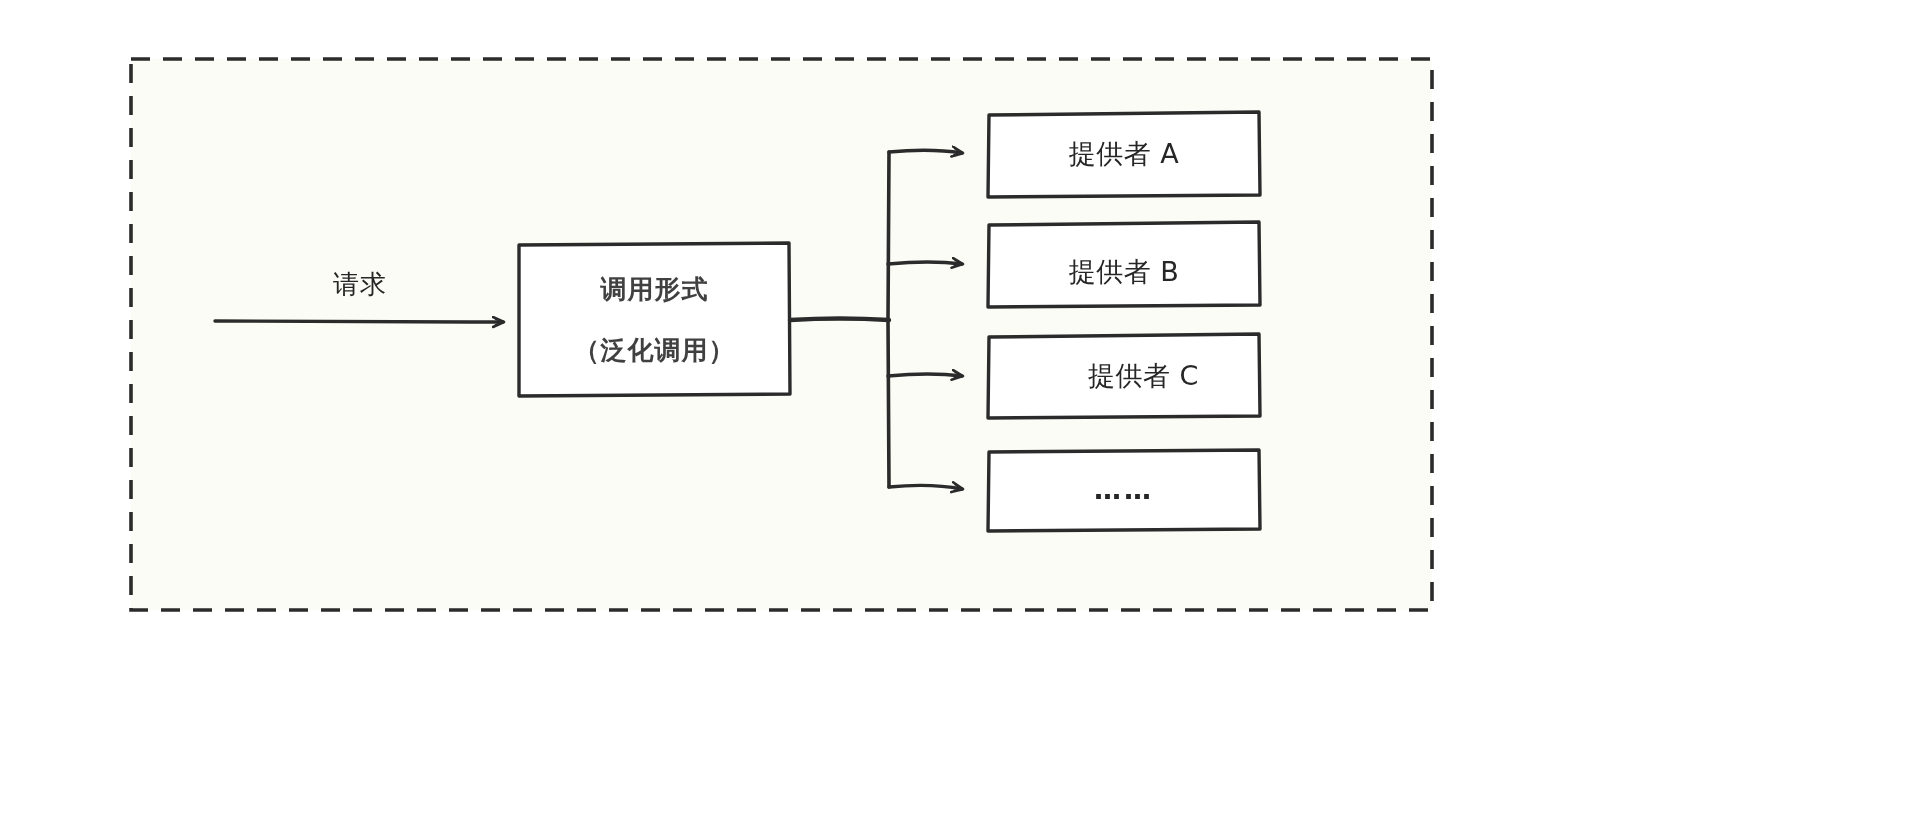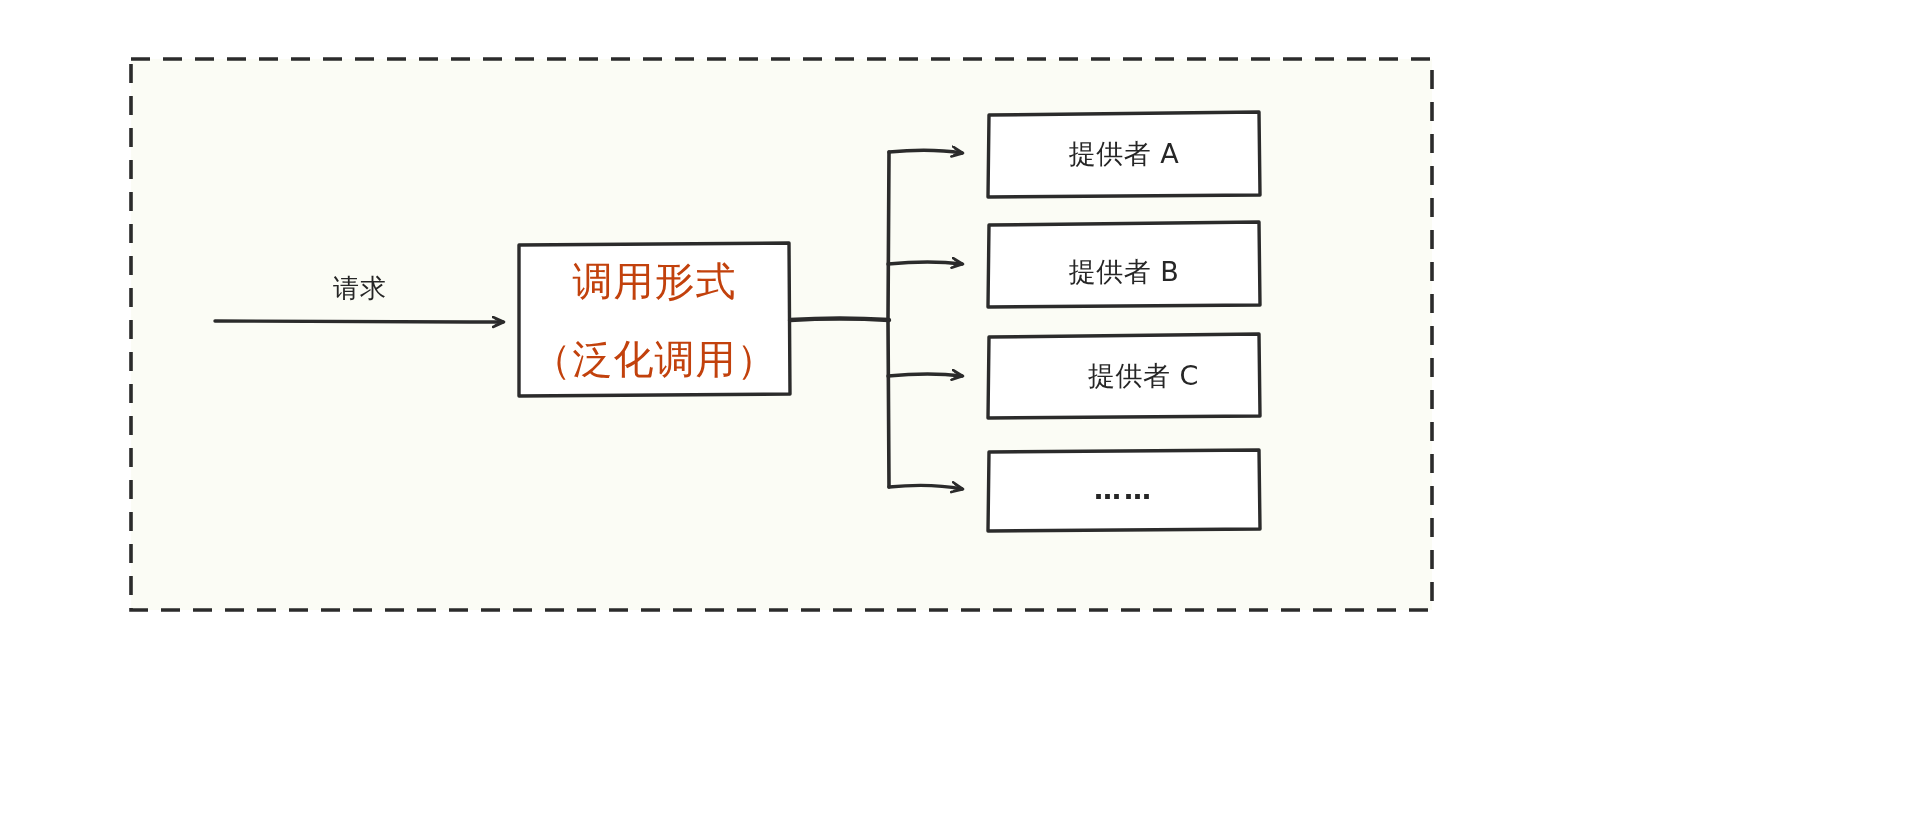--- a/index.html
+++ b/index.html
@@ -46,23 +46,23 @@
     line-height: 1.2;
   }
   .ellipsis-text {
     color: #262626;
     font-size: 27px;
     font-weight: 700;
     letter-spacing: 3px;
     line-height: 1.2;
   }
   .central-text {
-    color: #c2410c;
-    font-size: 40px;
-    font-weight: 400;
+    color: #404040;
+    font-size: 26px;
+    font-weight: 700;
     letter-spacing: 1px;
     line-height: 1.25;
   }
   .central-text.line-two {
     margin-top: 28px;
   }
   .edge-label {
     color: #262626;
     font-size: 26px;
     font-weight: 400;
@@ -101,21 +101,21 @@
 
     <path d="M989,115 L1259,112 L1260,195 L988,197 Z" fill="#ffffff" stroke="#2b2b2b" stroke-width="3.4" stroke-linejoin="round"></path>
 
     <path d="M989,225 L1259,222 L1260,305 L988,307 Z" fill="#ffffff" stroke="#2b2b2b" stroke-width="3.4" stroke-linejoin="round"></path>
 
     <path d="M989,337 L1259,334 L1260,416 L988,418 Z" fill="#ffffff" stroke="#2b2b2b" stroke-width="3.4" stroke-linejoin="round"></path>
 
     <path d="M989,452 L1259,450 L1260,529 L988,531 Z" fill="#ffffff" stroke="#2b2b2b" stroke-width="3.4" stroke-linejoin="round"></path>
   </svg>
 
-  <div class="node-label" style="left:300px; top:262px; width:120px; height:44px;justify-content:flex-end;">
+  <div class="node-label" style="left:300px; top:262px; width:120px; height:44px;">
     <span class="edge-label">请求</span>
   </div>
 
   <div class="node-label" style="left:519px; top:243px; width:271px; height:153px;">
     <span class="central-text">调用形式</span>
     <span class="central-text line-two">（泛化调用）</span>
   </div>
 
   <div class="node-label" style="left:988px; top:112px; width:272px; height:85px;justify-content:center;">
     <span class="provider-text">提供者 A</span>

